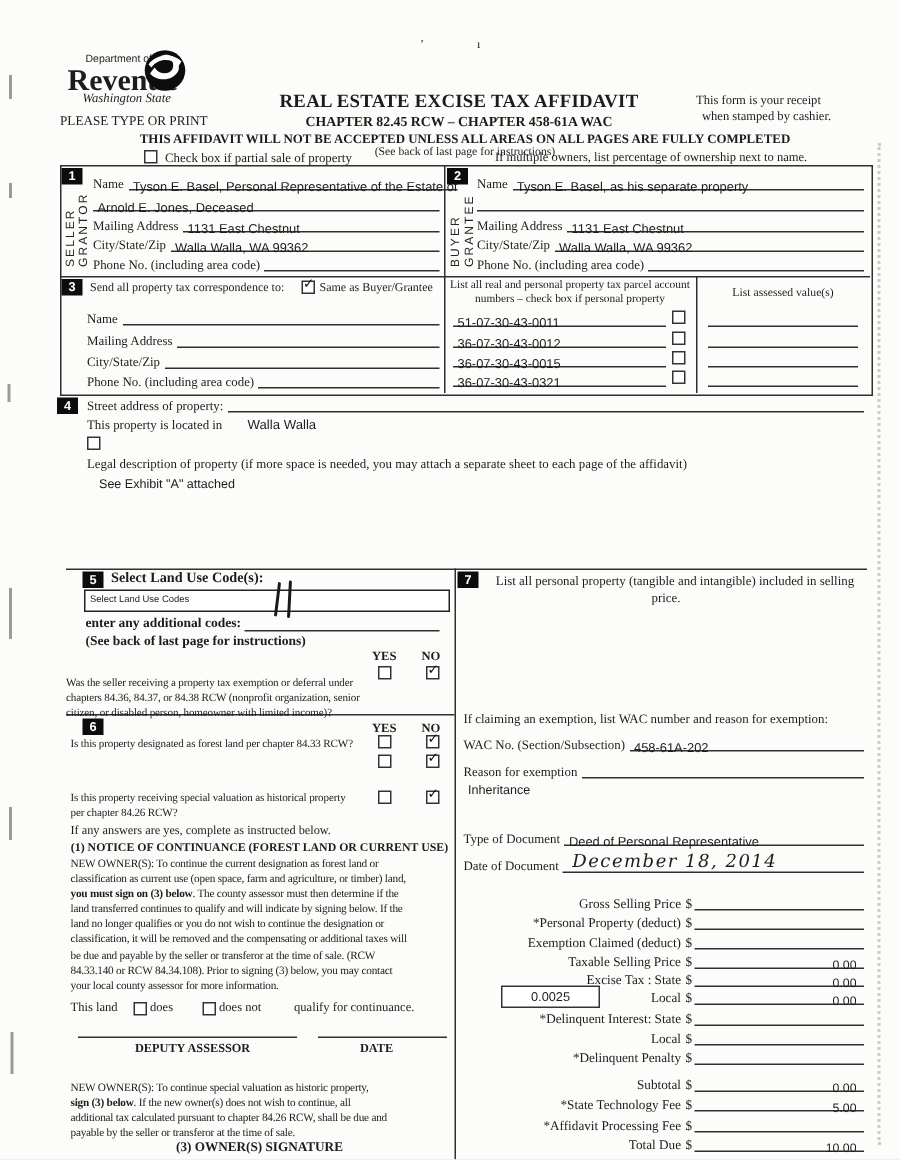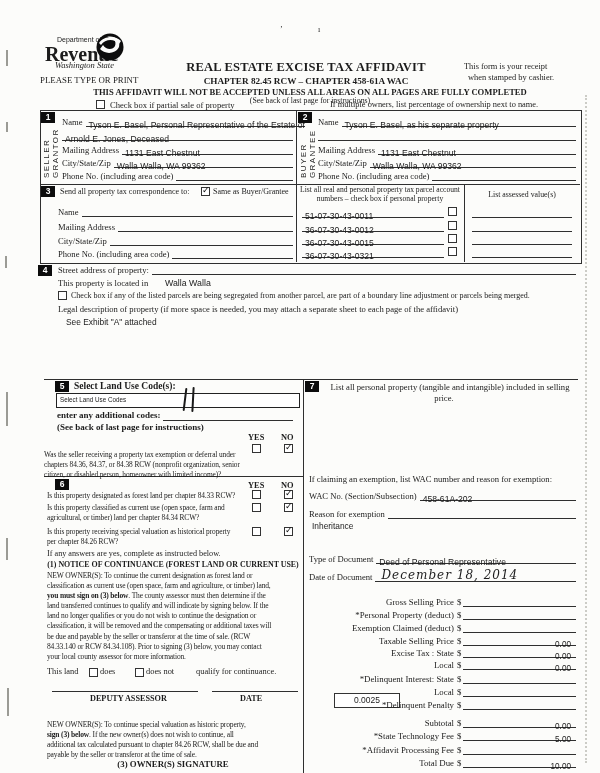--- a/index.html
+++ b/index.html
@@ -20,21 +20,21 @@
   .frow .fill{flex:1;border-bottom:1px solid #2f2f2f;height:12px;}
   .frow .val{font:8.6px "Liberation Sans",sans-serif;padding-left:3px;white-space:nowrap;}
   .qtext{position:absolute;font-size:7.4px;letter-spacing:-0.1px;line-height:10.2px;white-space:pre;}
   .para{position:absolute;font-size:7.5px;letter-spacing:-0.15px;line-height:10.1px;white-space:pre;}
   .mrow{position:absolute;display:flex;align-items:flex-end;left:308px;width:268px;height:12px;}
   .mrow .mlbl{width:146px;text-align:right;white-space:nowrap;font-size:8.8px;}
   .mrow .usd{font-size:8.8px;padding:0 2px 0 3px;}
   .mrow .mfill{flex:1;border-bottom:1px solid #2f2f2f;text-align:right;height:12px;}
   .mrow .mval{font:8.2px "Liberation Sans",sans-serif;padding-right:5px;}
   .ratebox{position:absolute;width:64px;height:13px;border:1px solid #333;background:#fff;
-           font:8.5px "Liberation Sans",sans-serif;text-align:center;line-height:13px;margin-top:36px;}
+           font:8.5px "Liberation Sans",sans-serif;text-align:center;line-height:13px;}
   .vrole{position:absolute;display:flex;}
   .vrole span{writing-mode:vertical-rl;transform:rotate(180deg);
               font:8px "Liberation Sans",sans-serif;letter-spacing:1.4px;color:#222;}
   .selbox{position:absolute;border:1.3px solid #222;background:#fff;}
   .stroke{position:absolute;width:2px;background:#1a1a1a;border-radius:2px;}
   .hand{font-family:"DejaVu Serif",serif;font-style:italic;font-size:12px;letter-spacing:1px;
         transform:rotate(-1.5deg);transform-origin:left bottom;padding-left:6px;white-space:nowrap;}
   .art{position:absolute;background:#9b9b95;}
   .centered{text-align:center;white-space:normal;}
   .preline{white-space:pre-line;text-align:center;}
@@ -176,21 +176,20 @@
   <div class="line" style="left:472px;top:257px;width:100px"></div>
 
   <div class="secnum" style="left:38px;top:265px">4</div>
   <div class="frow" style="left:58px;top:263px;width:518px">
     <span class="lbl">Street address of property:</span>
     <span class="fill"></span>
   </div>
   <div class="t" style="left:58px;top:278px;font-size:8.6px">This property is located in</div>
   <div class="t sans" style="left:165px;top:278px;font-size:8.8px">Walla Walla</div>
   <span class="cb" style="left:58px;top:291px"></span>
-  <div class="t" style="left:71px;top:291px;font-size:8px">Check box if any of the listed parcels are being segregated from another parcel, are part of a boundary line adjustment or parcels being merged.</div>
   <div class="t" style="left:58px;top:304px;font-size:8.6px">Legal description of property (if more space is needed, you may attach a separate sheet to each page of the affidavit)</div>
   <div class="t sans" style="left:66px;top:317px;font-size:8.4px">See Exhibit "A" attached</div>
 
   <div class="line" style="left:44px;top:379px;width:534px"></div>
   <div class="vline" style="left:303px;top:379px;height:394px"></div>
   <div class="line" style="left:44px;top:476px;width:259px"></div>
 
   <div class="secnum" style="left:55px;top:381px">5</div>
   <div class="t b" style="left:74px;top:381px;font-size:9.5px">Select Land Use Code(s):</div>
   <div class="selbox" style="left:56px;top:393px;width:242px;height:13px"></div>
@@ -209,22 +208,20 @@
   <span class="cb checked" style="left:284px;top:444px"></span>
 
   <div class="secnum" style="left:55px;top:479px">6</div>
   <div class="t b" style="left:248px;top:481px;font-size:8.4px">YES</div>
   <div class="t b" style="left:281px;top:481px;font-size:8.4px">NO</div>
 
   <div class="qtext" style="left:47px;top:491px">Is this property designated as forest land per chapter 84.33 RCW?</div>
   <span class="cb" style="left:252px;top:490px"></span>
   <span class="cb checked" style="left:284px;top:490px"></span>
 
-  <div class="qtext" style="left:47px;top:503px">Is this property classified as current use (open space, farm and
-agricultural, or timber) land per chapter 84.34 RCW?</div>
   <span class="cb" style="left:252px;top:503px"></span>
   <span class="cb checked" style="left:284px;top:503px"></span>
 
   <div class="qtext" style="left:47px;top:527px">Is this property receiving special valuation as historical property
 per chapter 84.26 RCW?</div>
   <span class="cb" style="left:252px;top:527px"></span>
   <span class="cb checked" style="left:284px;top:527px"></span>
 
   <div class="t" style="left:47px;top:549px;font-size:8.2px">If any answers are yes, complete as instructed below.</div>
   <div class="t b centered" style="left:44px;top:560px;width:258px;font-size:7.9px">(1) NOTICE OF CONTINUANCE  (FOREST LAND OR CURRENT USE)</div>

